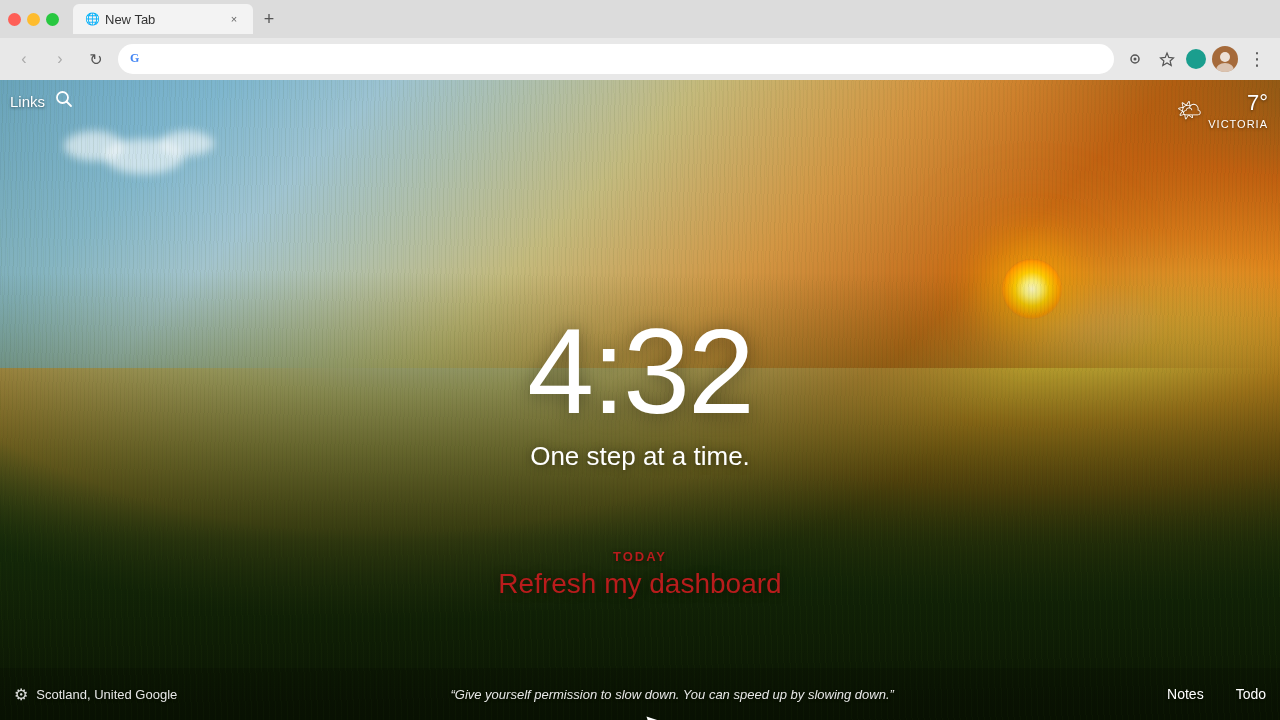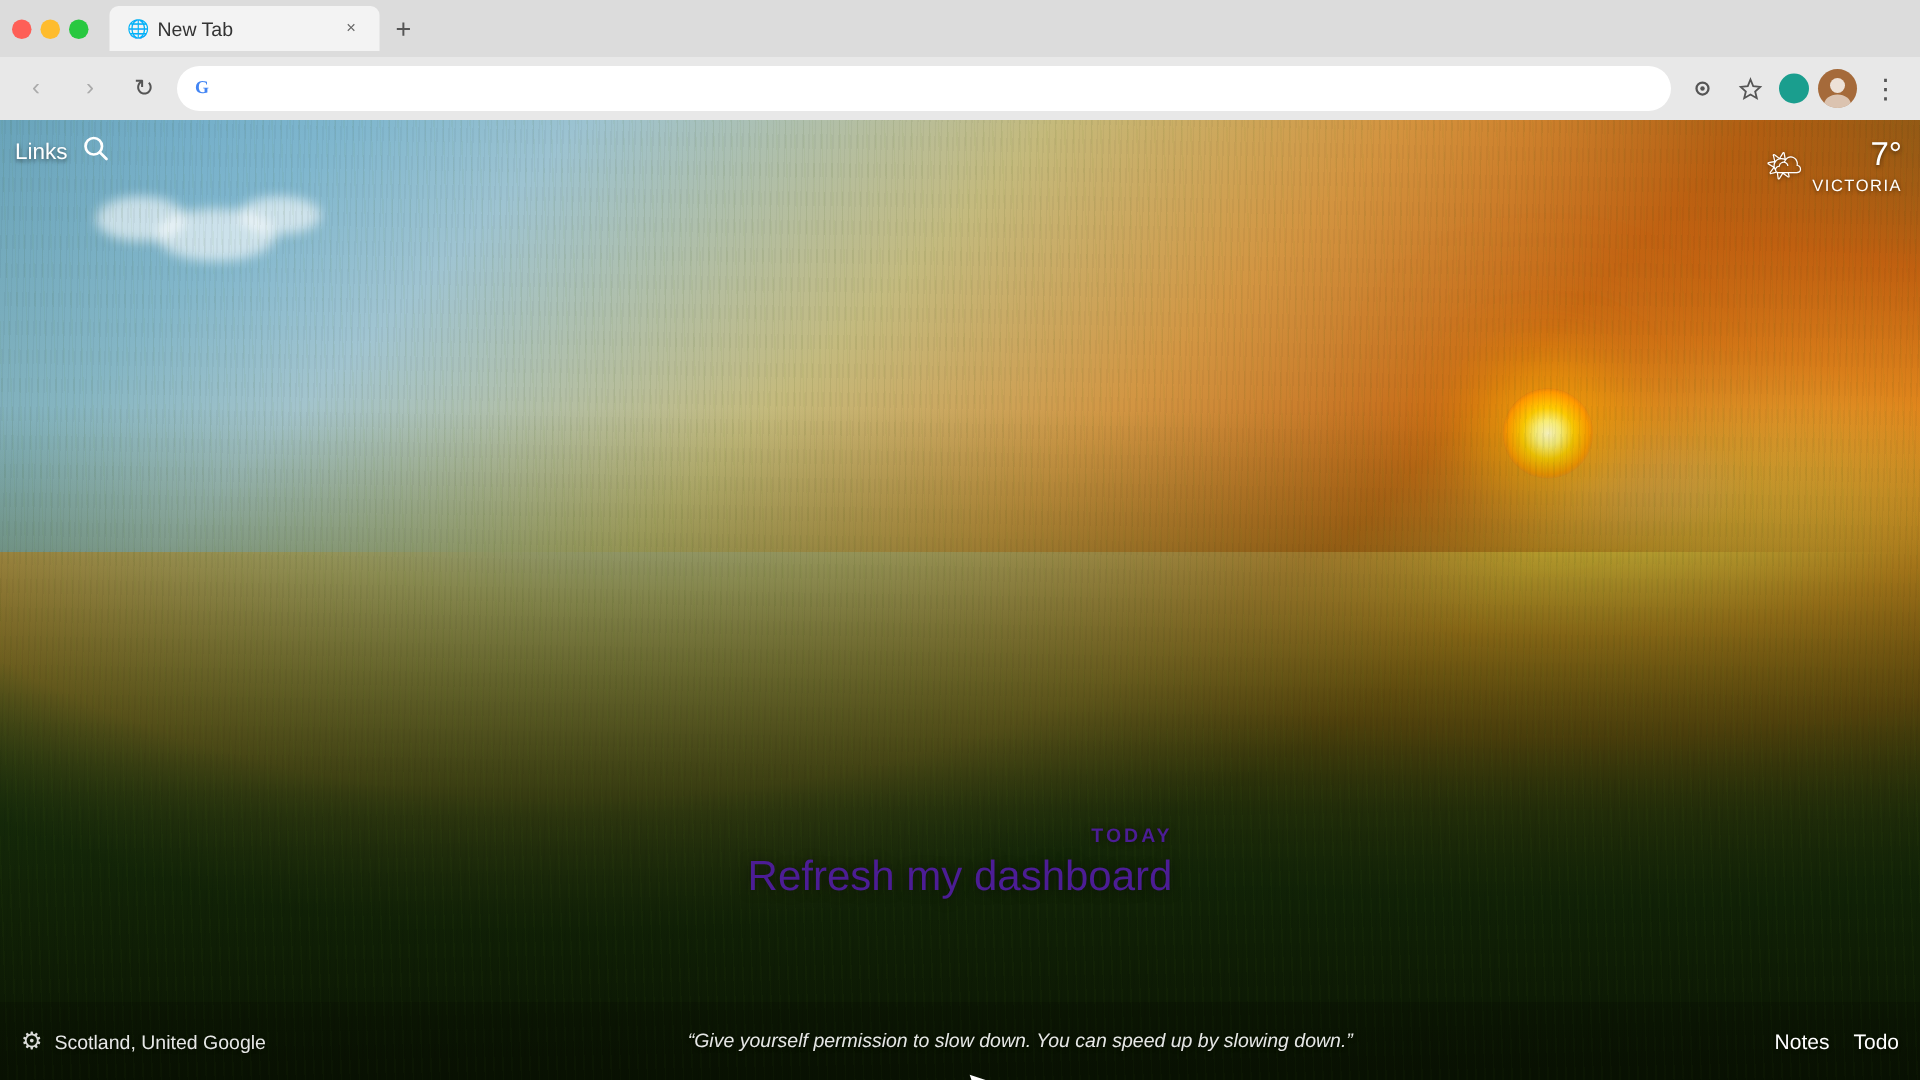--- a/index.html
+++ b/index.html
@@ -355,22 +355,22 @@
       text-shadow: 0 1px 8px rgba(0,0,0,0.5);
       margin-top: 10px;
     }
 
     
     .today-panel {
       position: absolute;
       bottom: 120px;
       left: 50%;
       transform: translateX(-50%);
-      text-align: right;
-      color: #4c1d95;
+      text-align: center;
+      color: #b91c1c;
     }
 
     .today-label {
       font-size: 13px;
       font-weight: 700;
       letter-spacing: 2px;
       text-transform: uppercase;
       text-shadow: 0 1px 4px rgba(0,0,0,0.5);
     }
 
@@ -422,21 +422,21 @@
       font-size: 13px;
       color: rgba(255,255,255,0.9);
       text-shadow: 0 1px 3px rgba(0,0,0,0.4);
       font-style: italic;
       text-align: right;
     }
 
     .bottom-right {
       display: flex;
       align-items: center;
-      gap: 16px;
+      gap: 32px;
     }
 
     .bottom-link {
       font-size: 14px;
       color: white;
       cursor: pointer;
       text-shadow: 0 1px 3px rgba(0,0,0,0.4);
     }
 
     
@@ -565,20 +565,24 @@
     </div>
 
     <div class="weather-panel">
       <span class="weather-icon">🌤</span>
       <div class="weather-text-group">
         <span class="weather-temp">7°</span>
         <span class="weather-city">VICTORIA</span>
       </div>
     </div>
 
+    <div class="center-panel">
+      <div class="clock">4:32</div>
+      <div class="tagline">One step at a time.</div>
+    </div>
 
     <div class="today-panel">
       <div class="today-label">TODAY</div>
       <div class="today-task">Refresh my dashboard</div>
     </div>
 
     <div class="bottom-bar">
       <div class="bottom-left">
         <span class="settings-icon">⚙</span>
         <span class="location-text">Scotland, United Google</span>

